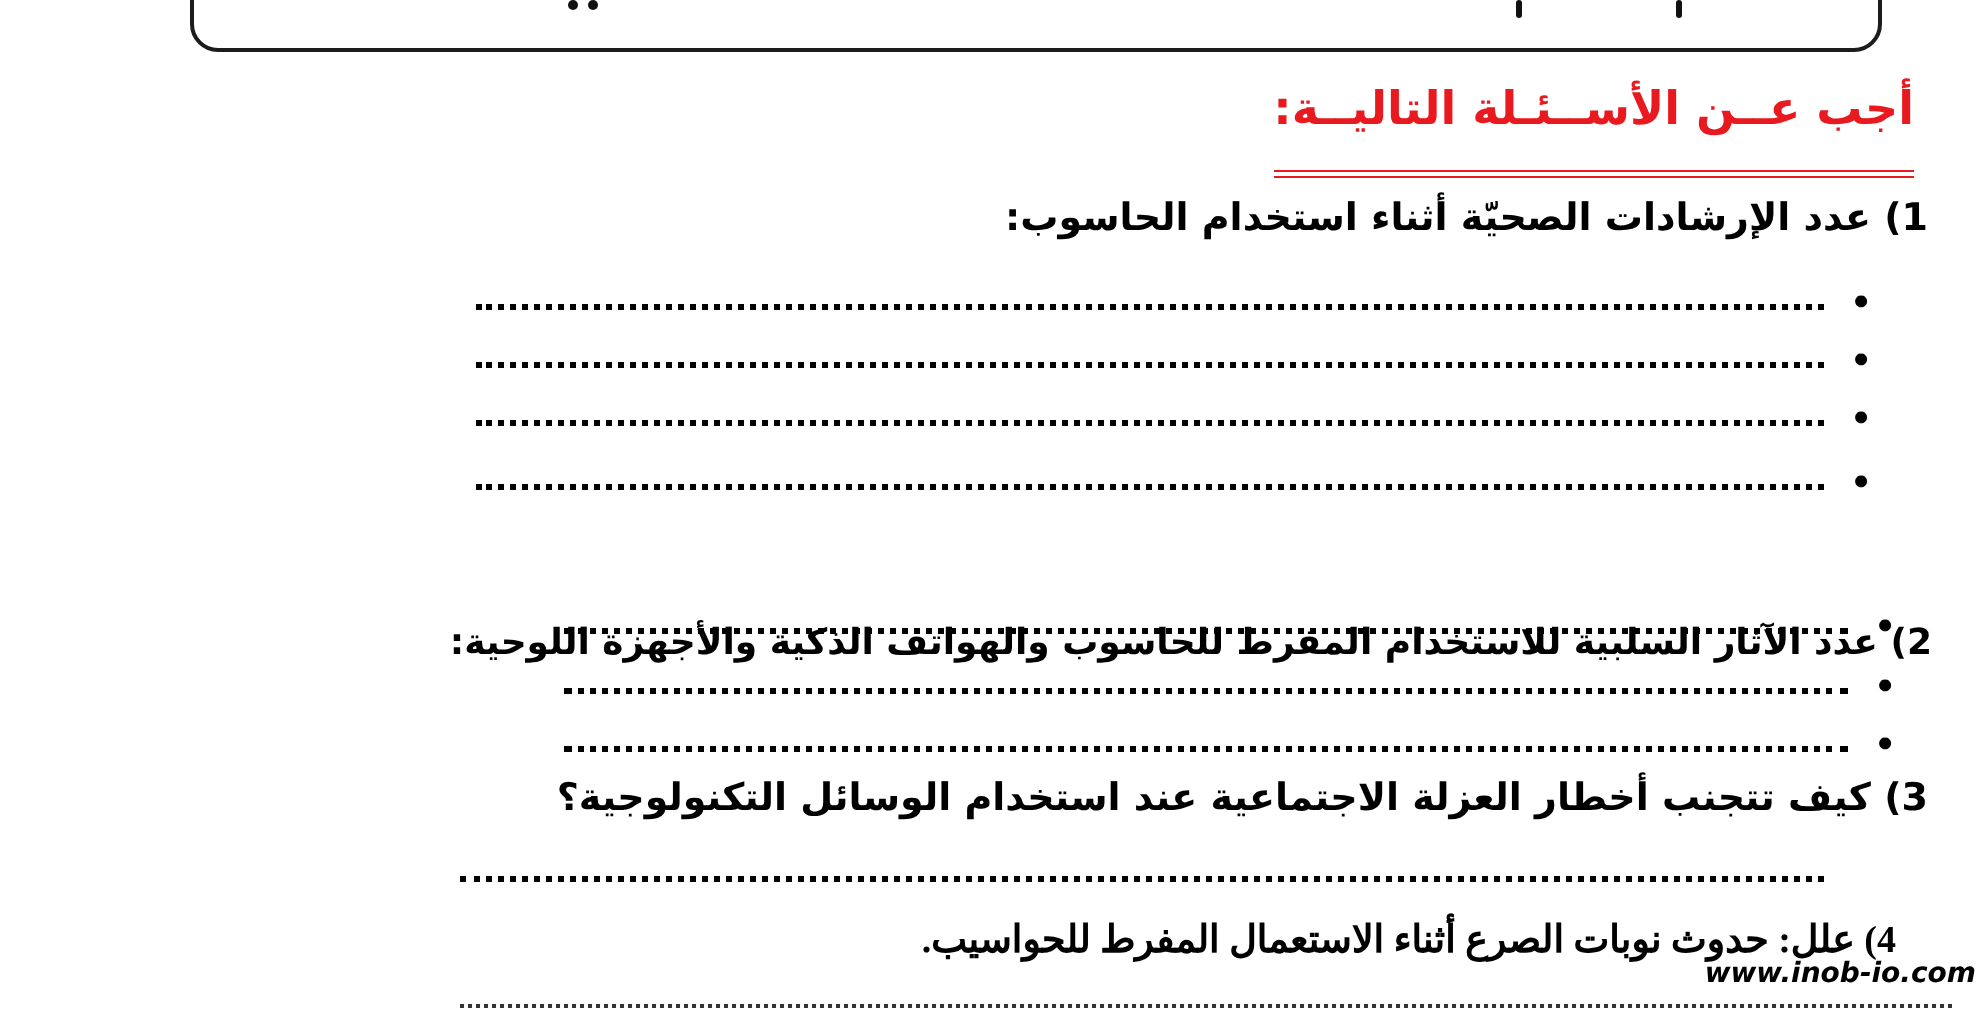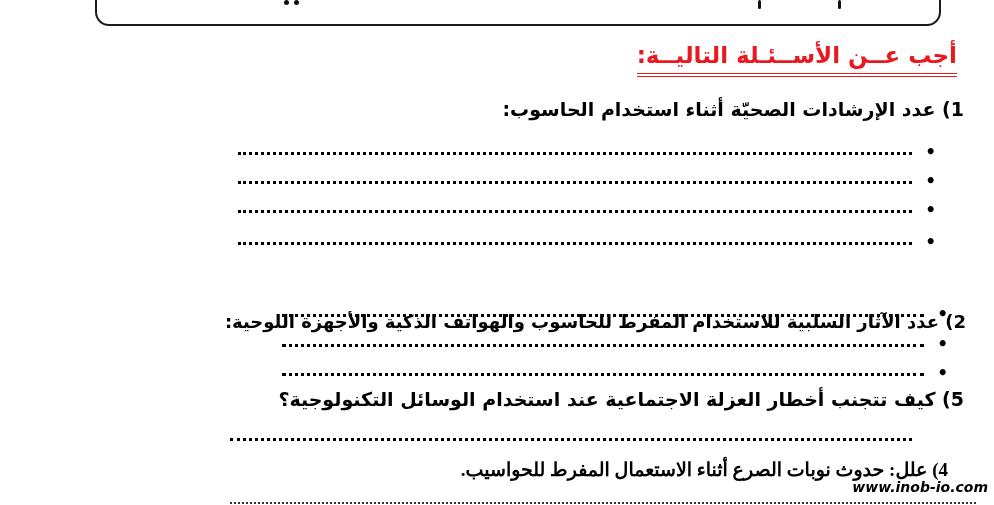--- a/index.html
+++ b/index.html
@@ -17,21 +17,21 @@
   .remnant{position:absolute;background:#111;}
   .remnant.dot{width:5px;height:5px;border-radius:50%;top:0;}
   .remnant.stroke{width:3px;height:9px;border-radius:2px;top:0;}
 
   
   .heading{
     position:absolute;top:42px;right:37px;
     direction:rtl;white-space:nowrap;
     font-size:23px;font-weight:bold;
     color:#e8191f;
-    padding-bottom:5px;
+    padding-bottom:17px;
     border-bottom:4px double #e8191f;
   }
 
   
   .question{
     position:absolute;right:30px;
     direction:rtl;white-space:nowrap;
     font-size:19px;font-weight:bold;color:#000;
   }
   .q2{font-size:18px;right:28px;margin-top:48px;}
@@ -100,21 +100,21 @@
 </div>
 <div class="answer-row rowset-b" style="top:331px;">
   <span class="bullet">•</span>
   <div class="leader"></div>
 </div>
 <div class="answer-row rowset-b" style="top:360px;">
   <span class="bullet">•</span>
   <div class="leader"></div>
 </div>
 
-<div class="question q3" style="top:388px;">5) كيف تتجنب أخطار العزلة الاجتماعية عند استخدام الوسائل التكنولوجية؟</div>
+<div class="question q3" style="top:388px;">3) كيف تتجنب أخطار العزلة الاجتماعية عند استخدام الوسائل التكنولوجية؟</div>
 
 <div class="dotline dotline-q3"></div>
 
 <div class="question q4" style="top:458px;">4) علل: حدوث نوبات الصرع أثناء الاستعمال المفرط للحواسيب.</div>
 
 <div class="watermark">www.inob-io.com</div>
 
 <div class="dotline dotline-bottom"></div>
 
 </body></html>

